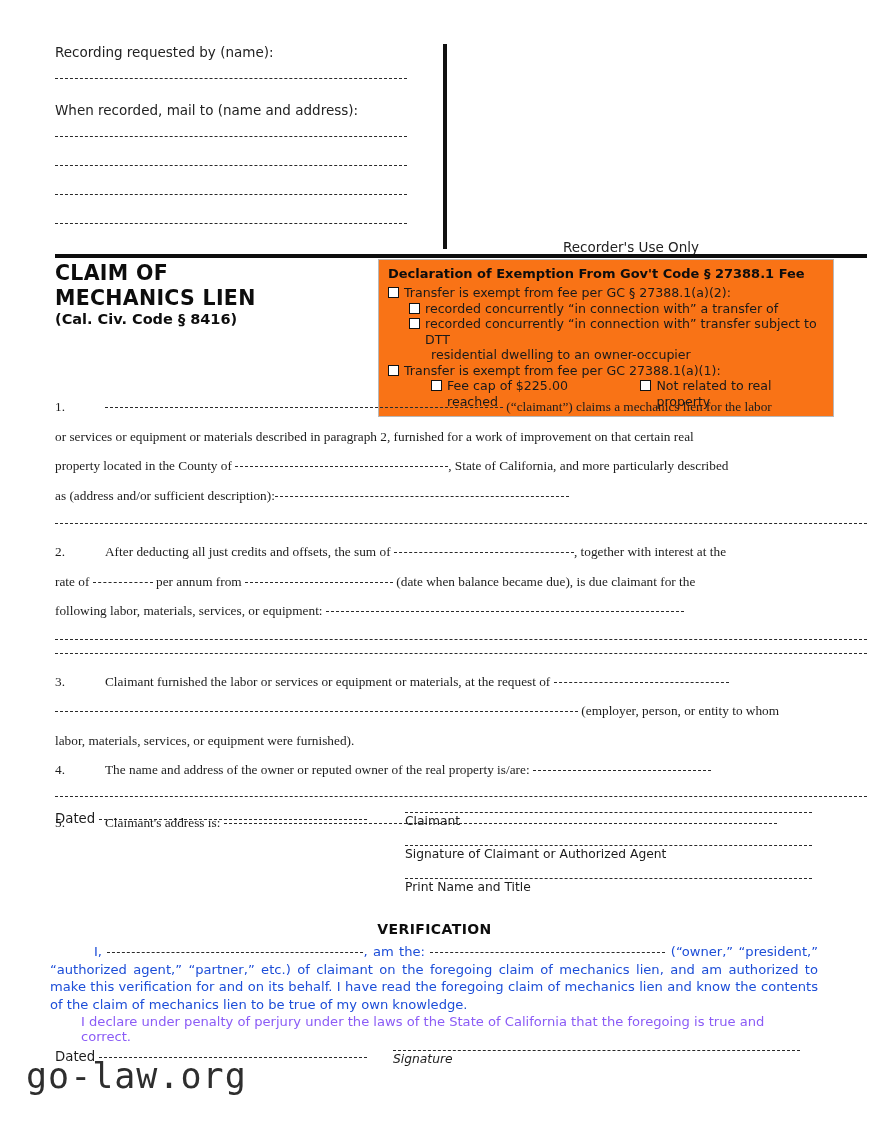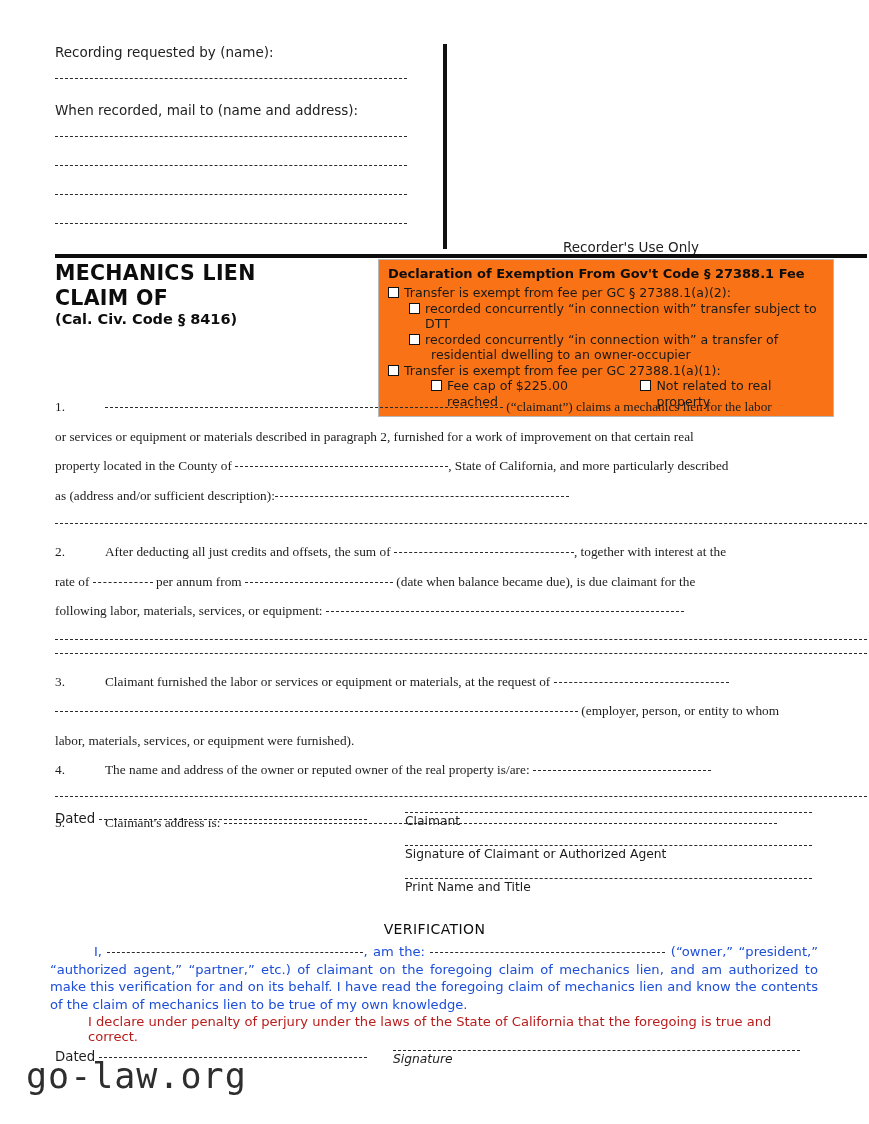--- a/index.html
+++ b/index.html
@@ -211,46 +211,46 @@
   .sig-gap { height: 17px; }
 
   
   .verif-title {
     position: absolute;
     left: 0;
     top: 921px;
     width: 869px;
     text-align: center;
     font-size: 14px;
-    font-weight: normal;
+    font-weight: bold;
     color: #0d0d0d;
     letter-spacing: 0.4px;
   }
   .verif-body {
     position: absolute;
     left: 50px;
     top: 941px;
     width: 768px;
     font-size: 13.1px;
     line-height: 17.5px;
     color: #1d4ed8;
     text-align: justify;
   }
   .verif-body .lead { padding-left: 44px; }
   .verif-body .fill { vertical-align: 3px; }
   .w-vname { width: 256px; }
   .w-vtitle { width: 235px; }
 
   .declare {
     position: absolute;
-    left: 88px;
+    left: 81px;
     top: 1014px;
     width: 730px;
     font-size: 13.1px;
-    color: #b91c1c;
+    color: #8b5cf6;
   }
 
   .dated-row2 {
     position: absolute;
     left: 55px;
     top: 1046px;
     font-size: 13.3px;
     color: #1c1c1c;
   }
   .dated-row2 .fill { width: 268px; }
@@ -296,41 +296,41 @@
     <div class="rule-dashed"></div>
   </div>
 
   <div class="vdivider"></div>
 
   <div class="recorder-use">Recorder's Use Only</div>
 
   <div class="hrule-thick"></div>
 
   <div class="title-block">
+    <div class="doc-title">CLAIM OF</div>
     <div class="doc-title">MECHANICS LIEN</div>
-    <div class="doc-title">CLAIM OF</div>
     <div class="doc-subtitle">(Cal. Civ. Code § 8416)</div>
   </div>
 
   <div class="exempt-box">
     <div class="exempt-title">Declaration of Exemption From Gov't Code § 27388.1 Fee</div>
 
     <div class="cb-row">
       <span class="chk"></span>
       <span class="cb-text">Transfer is exempt from fee per GC § 27388.1(a)(2):</span>
     </div>
 
     <div class="cb-row indent1">
       <span class="chk"></span>
-      <span class="cb-text">recorded concurrently “in connection with” transfer subject to DTT</span>
+      <span class="cb-text">recorded concurrently “in connection with” a transfer of</span>
     </div>
 
     <div class="cb-row indent1">
       <span class="chk"></span>
-      <span class="cb-text">recorded concurrently “in connection with” a transfer of</span>
+      <span class="cb-text">recorded concurrently “in connection with” transfer subject to DTT</span>
     </div>
     <div class="cb-row indent2">
       <span class="cb-text">residential dwelling to an owner-occupier</span>
     </div>
 
     <div class="cb-row">
       <span class="chk"></span>
       <span class="cb-text">Transfer is exempt from fee per GC  27388.1(a)(1):</span>
     </div>
 

